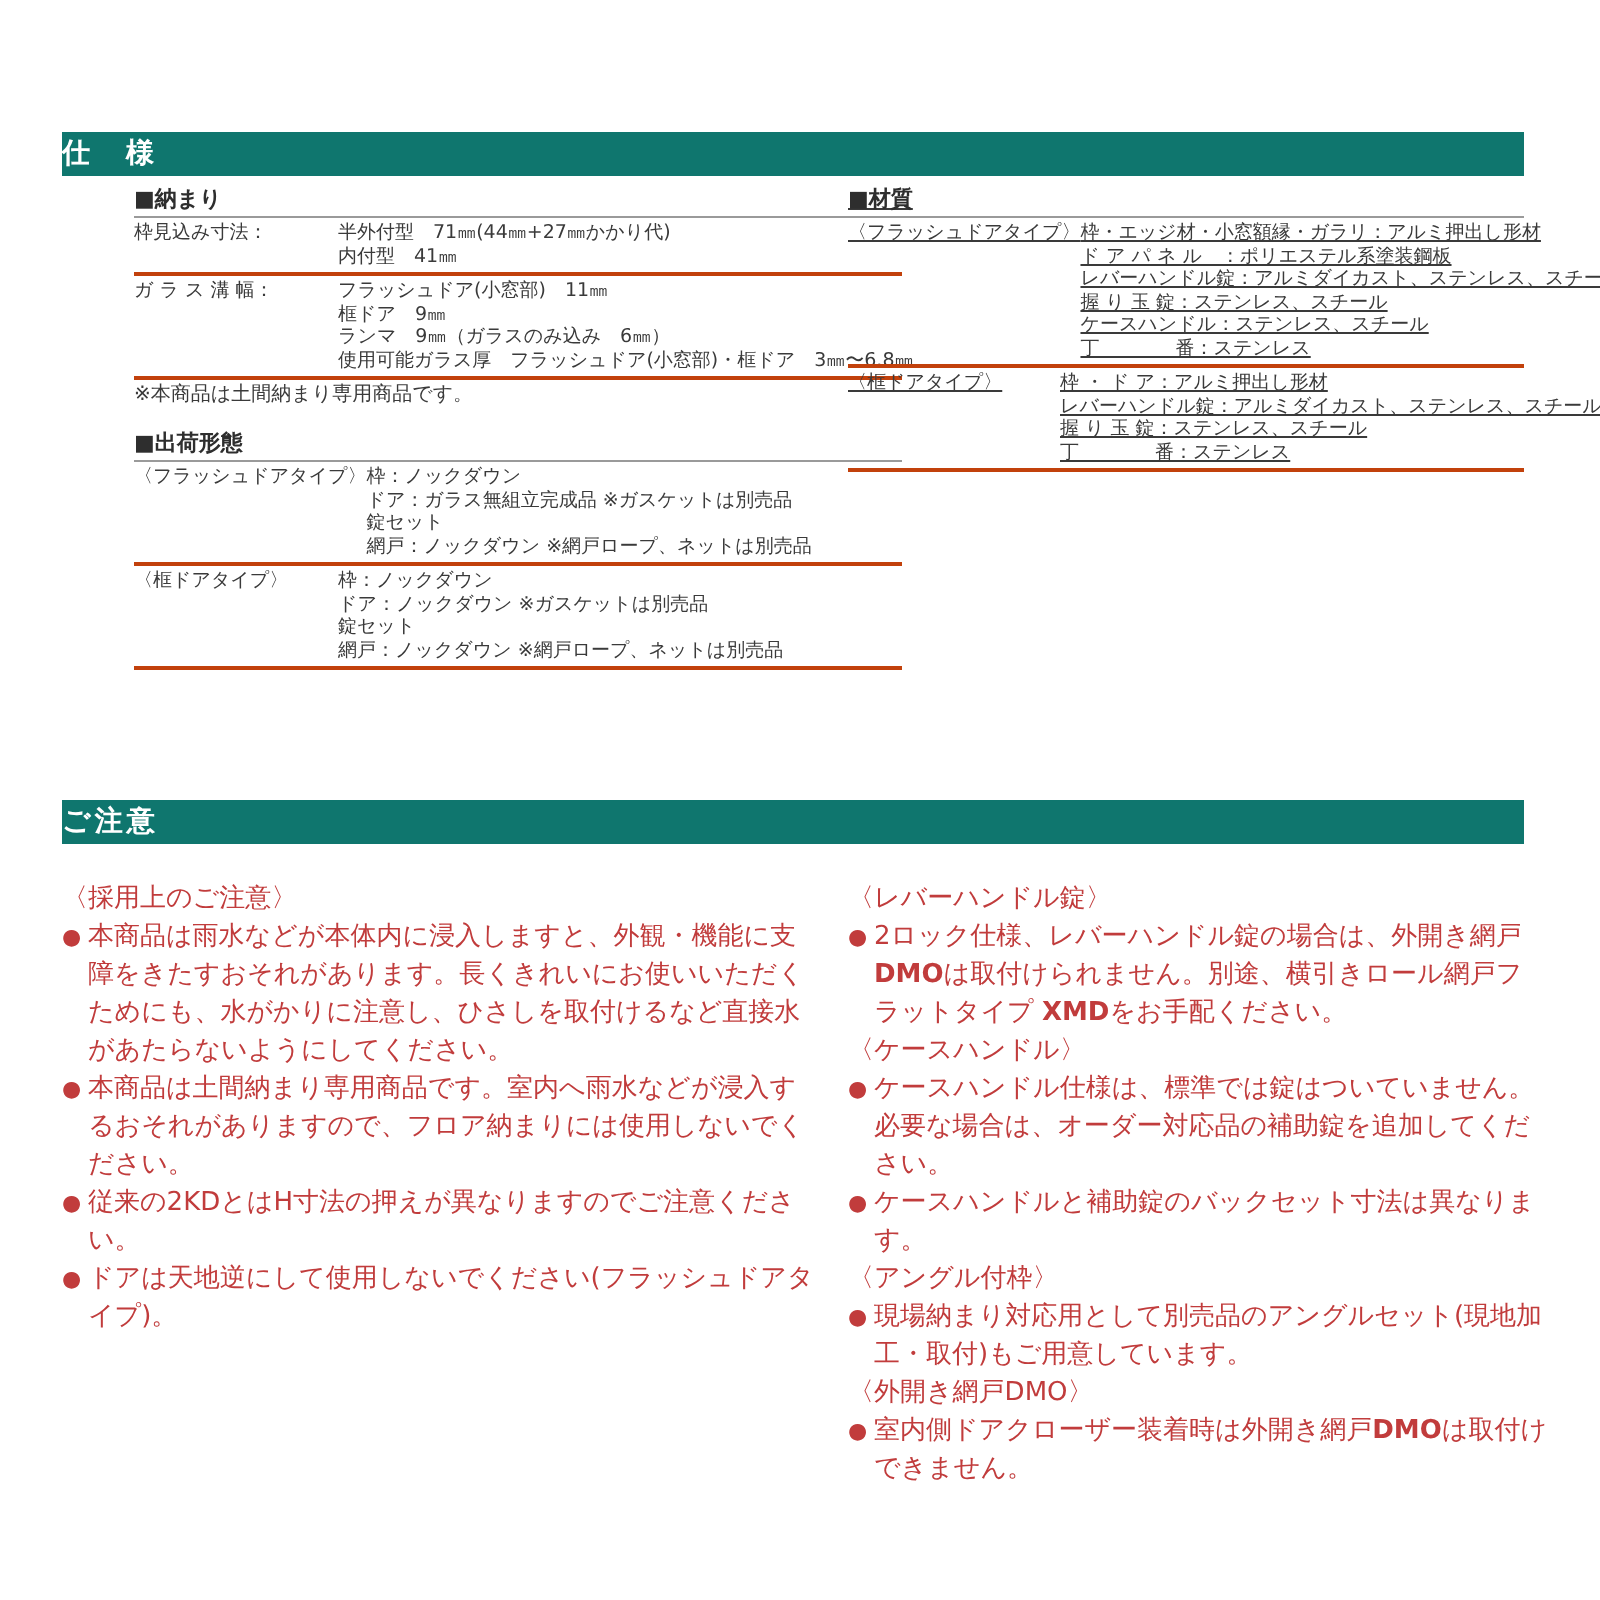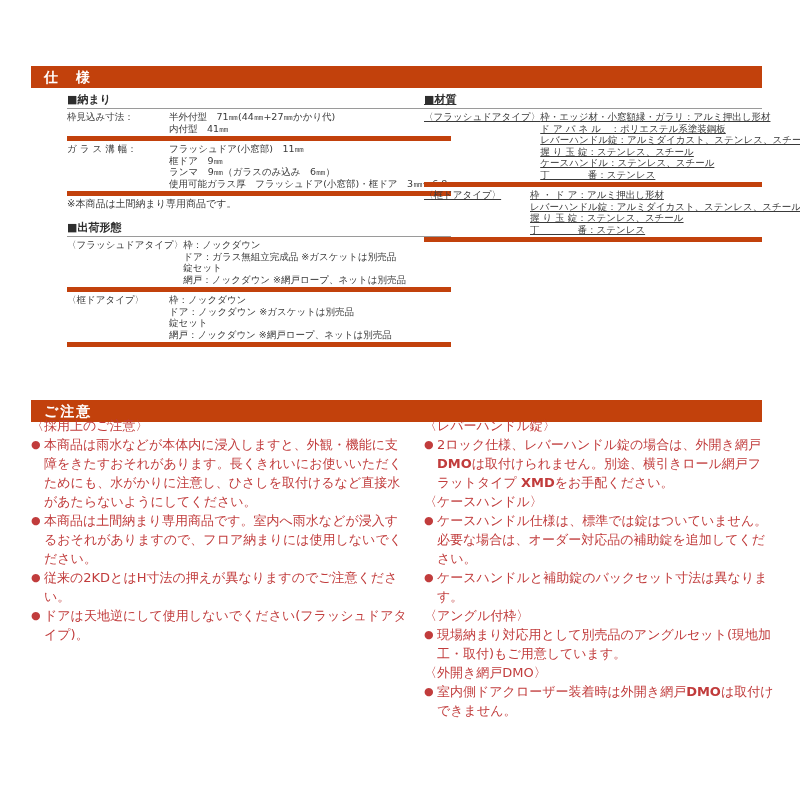--- a/index.html
+++ b/index.html
@@ -5,46 +5,46 @@
   html,body{margin:0;padding:0;}
   body{
     width:800px;height:800px;background:#ffffff;position:relative;overflow:hidden;
     font-family:"DejaVu Sans","Liberation Sans",sans-serif;
     color:#3a3a3a;
     -webkit-font-smoothing:antialiased;
   }
   
   .bar{
     position:absolute;left:31px;width:731px;height:22px;
-    background:#c2410c;color:#ffffff;font-weight:bold;
-    font-size:14px;line-height:22px;padding-left:13px;
+    background:#0f766e;color:#ffffff;font-weight:bold;
+    font-size:14px;line-height:22px;
     box-sizing:border-box;letter-spacing:2px;
   }
   .bar-spec{top:66px;}
   .bar-caution{top:400px;}
 
   
   .spec-col{position:absolute;top:93px;font-size:9.5px;line-height:11.5px;color:#3a3a3a;}
   .spec-left{left:31px;width:384px;margin-left:36px;}
   .spec-right{left:424px;width:338px;text-decoration:underline;}
 
   .sec-title{
     font-size:11px;font-weight:bold;color:#2e2e2e;
     padding-bottom:2px;border-bottom:1px solid #9a9a9a;line-height:13px;
   }
-  .srow{display:flex;border-bottom:5px solid #c2410c;padding:2px 0;}
+  .srow{display:flex;border-bottom:2px solid #c2410c;padding:2px 0;}
   .slabel{flex:0 0 102px;white-space:nowrap;}
   .spec-right .slabel{flex:0 0 106px;}
   .svals{flex:1;min-width:0;}
   .sline{white-space:nowrap;}
   .note{font-size:10px;line-height:12px;padding-top:2px;color:#3a3a3a;}
   .sec-gap{height:11px;}
 
   
-  .caution-col{position:absolute;top:416px;font-size:13px;line-height:19px;color:#c13c3c;}
+  .caution-col{position:absolute;top:440px;font-size:13px;line-height:19px;color:#c13c3c;}
   .caution-left{left:31px;width:376px;}
   .caution-right{left:424px;width:350px;}
   .subtitle{font-size:13px;line-height:19px;color:#c13c3c;}
   .bullet{display:flex;}
   .bullet .mark{flex:0 0 13px;font-size:11px;line-height:19px;}
   .bullet .btext{flex:1;min-width:0;}
   .b{font-weight:bold;text-align:right;}
 </style>
 </head>
 <body>

